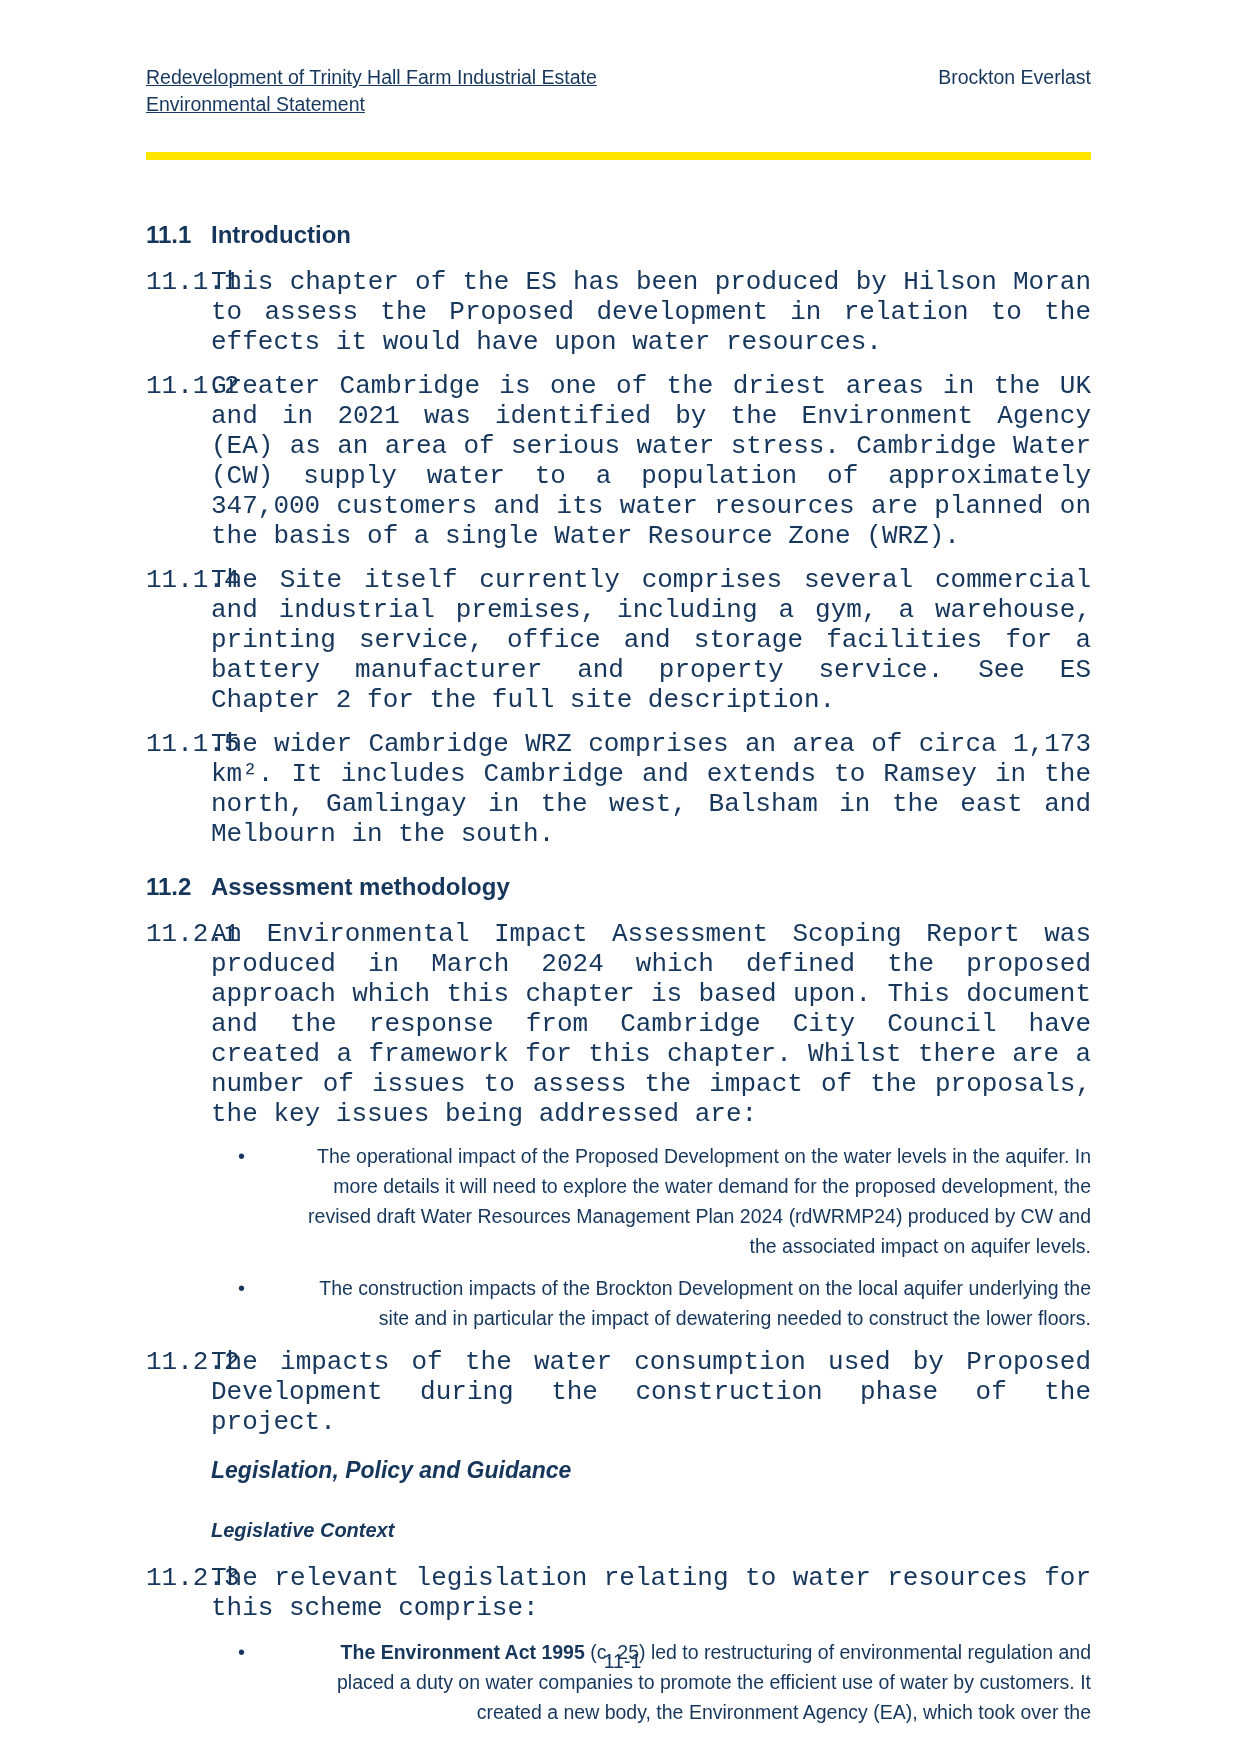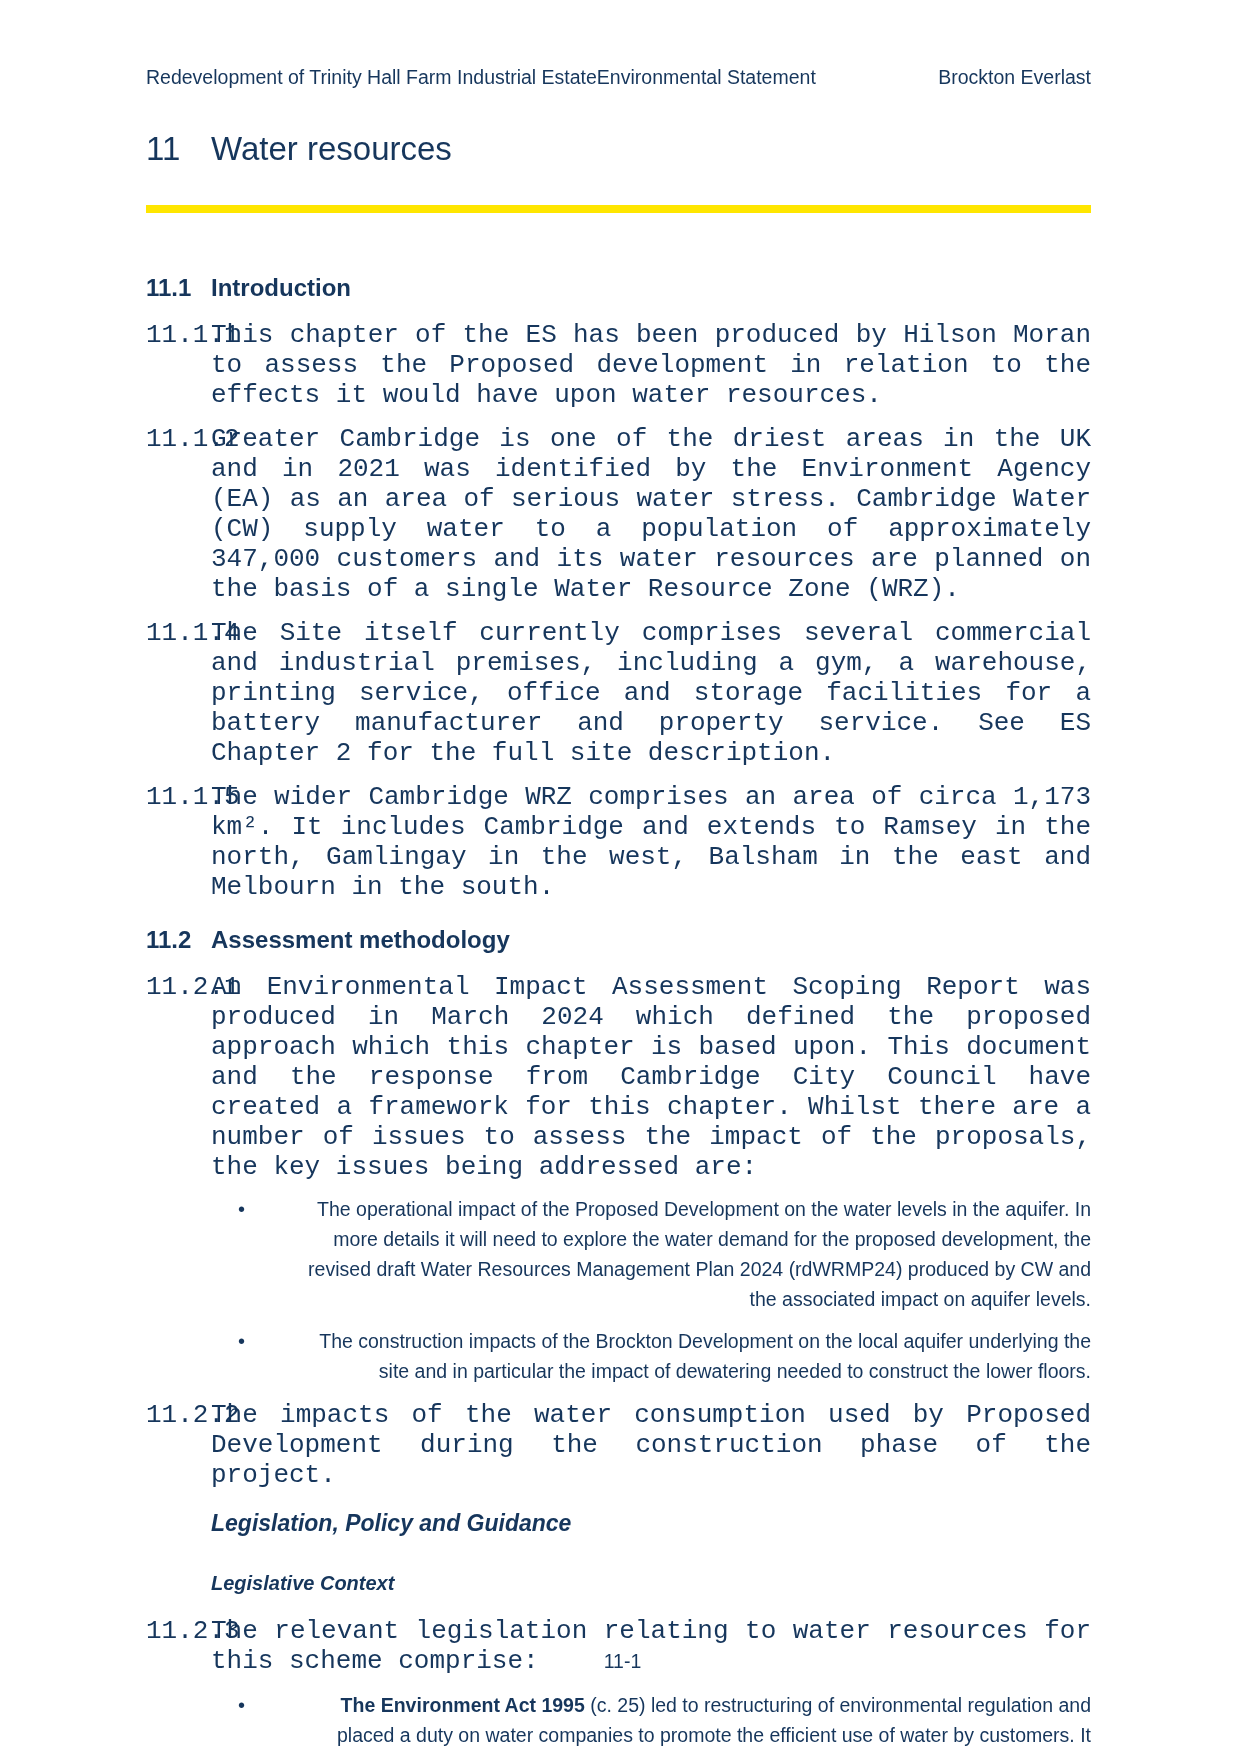--- a/index.html
+++ b/index.html
@@ -13,21 +13,21 @@
   }
   .content{
     position:absolute;
     left:146px;top:0;
     width:945px;
     padding-top:64px;
   }
   
   .hdr{display:flex;justify-content:space-between;align-items:flex-start;
        font-size:19.5px;line-height:27px;}
-  .hdr-left{display:flex;flex-direction:row;}
+  .hdr-left{display:flex;flex-direction:column;text-decoration:underline;}
   
   .chapter{display:flex;margin-top:36px;font-size:33px;line-height:44px;font-weight:normal;}
   .chapter .num{width:65px;flex:0 0 65px;}
   .rule{margin-top:34px;height:8px;width:100%;}
   
   .hrow{display:flex;font-size:24px;line-height:32px;font-weight:bold;}
   .hrow .num{width:65px;flex:0 0 65px;}
   .h-11-1{margin-top:59px;}
   .h-11-2{margin-top:22px;}
   
@@ -57,24 +57,20 @@
   <div class="content">
 
     <div class="hdr">
       <div class="hdr-left">
         <span>Redevelopment of Trinity Hall Farm Industrial Estate</span>
         <span>Environmental Statement</span>
       </div>
       <div class="hdr-right">Brockton Everlast</div>
     </div>
 
-    <div class="chapter">
-      <span class="num">11</span>
-      <span>Water resources</span>
-    </div>
 
     <div class="rule" style="background: rgb(255, 230, 0);"></div>
 
     <div class="hrow h-11-1">
       <span class="num">11.1</span>
       <span>Introduction</span>
     </div>
 
     <div class="para p-first">
       <span class="pnum">11.1.1</span>

